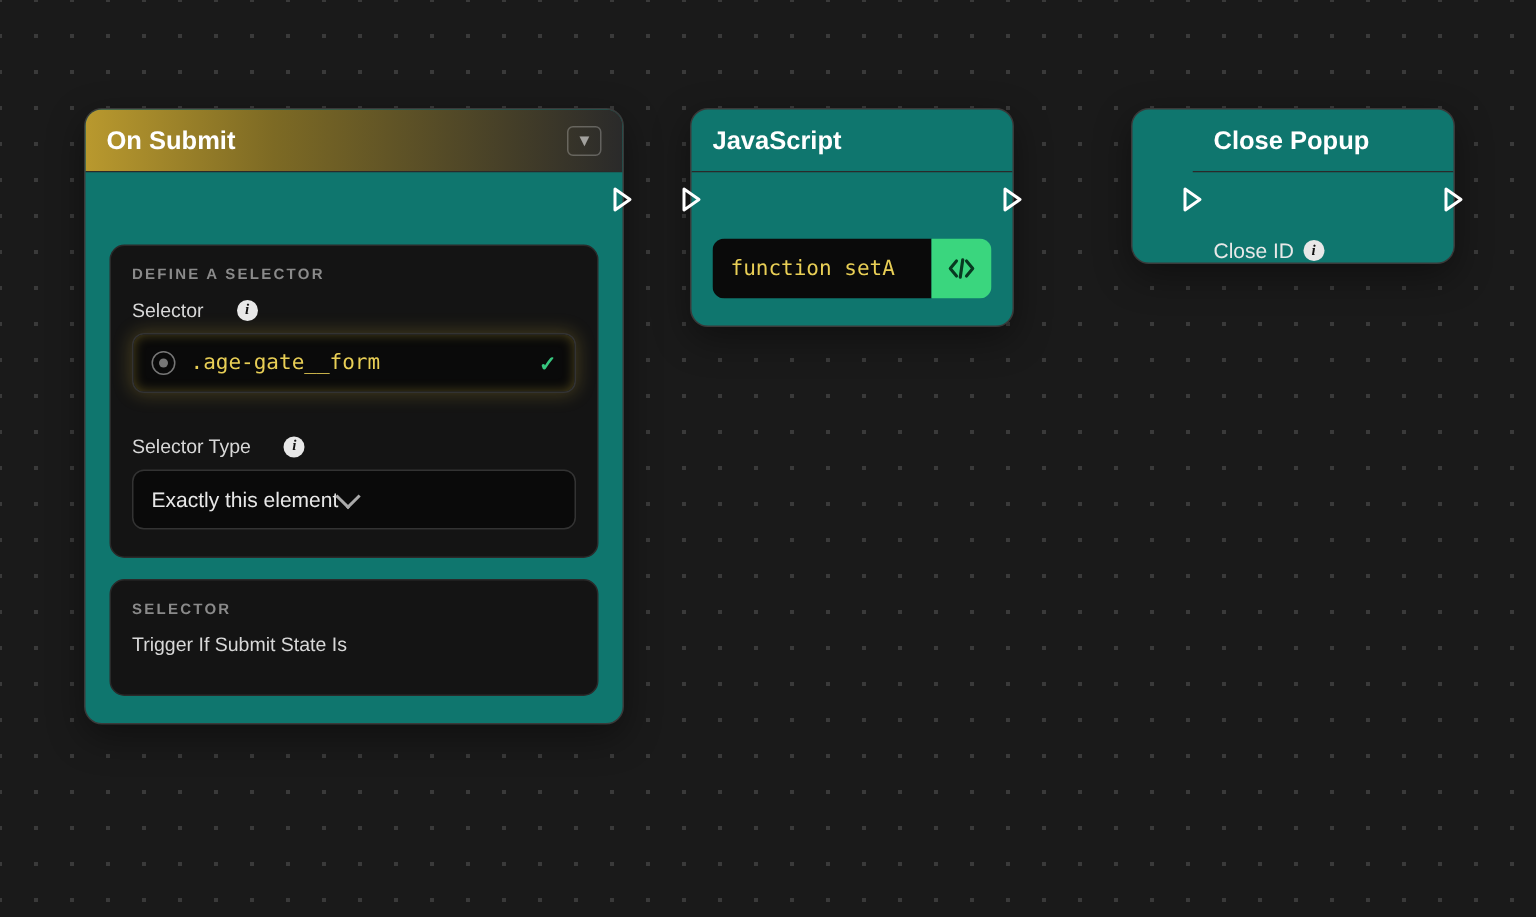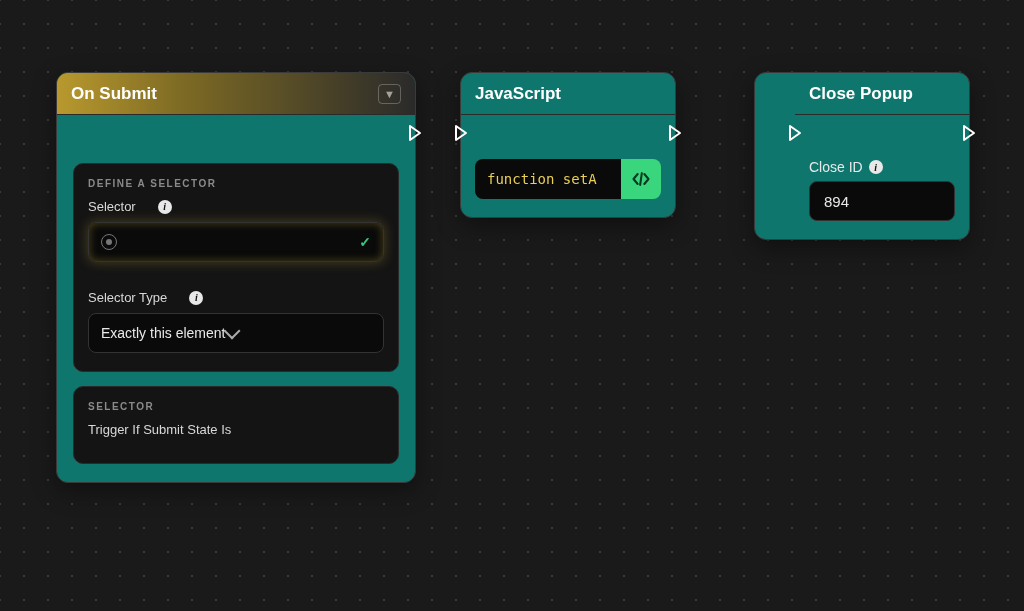--- a/index.html
+++ b/index.html
@@ -209,20 +209,21 @@
   <div class="node-body">
     <div class="inner-panel">
       <div class="section-title">DEFINE A SELECTOR</div>
       <div class="field">
         <div class="field-label">
           <span>Selector</span>
           <span class="info-icon">i</span>
         </div>
         <div class="input-box selector-input">
           <span class="selector-target"></span>
+          <span class="selector-text">.age-gate__form</span>
           <span class="check-icon">✓</span>
         </div>
       </div>
       <div class="field">
         <div class="field-label">
           <span>Selector Type</span>
           <span class="info-icon">i</span>
         </div>
         <div class="input-box dropdown">
           <span>Exactly this element</span>
@@ -282,16 +283,13 @@
     <span class="port out">
       <svg viewBox="0 0 18 18">
           <path d="M4 2 L14 9 L4 16 Z" fill="none" stroke="#fff" stroke-width="2" stroke-linejoin="round"></path>
         </svg>
     </span>
   </div>
   <div class="popup-field-label">
     <span>Close ID</span>
     <span class="info-icon">i</span>
   </div>
-  <div class="value-row">
-    <span>894</span>
-  </div>
 </div>
 
 </body></html>

